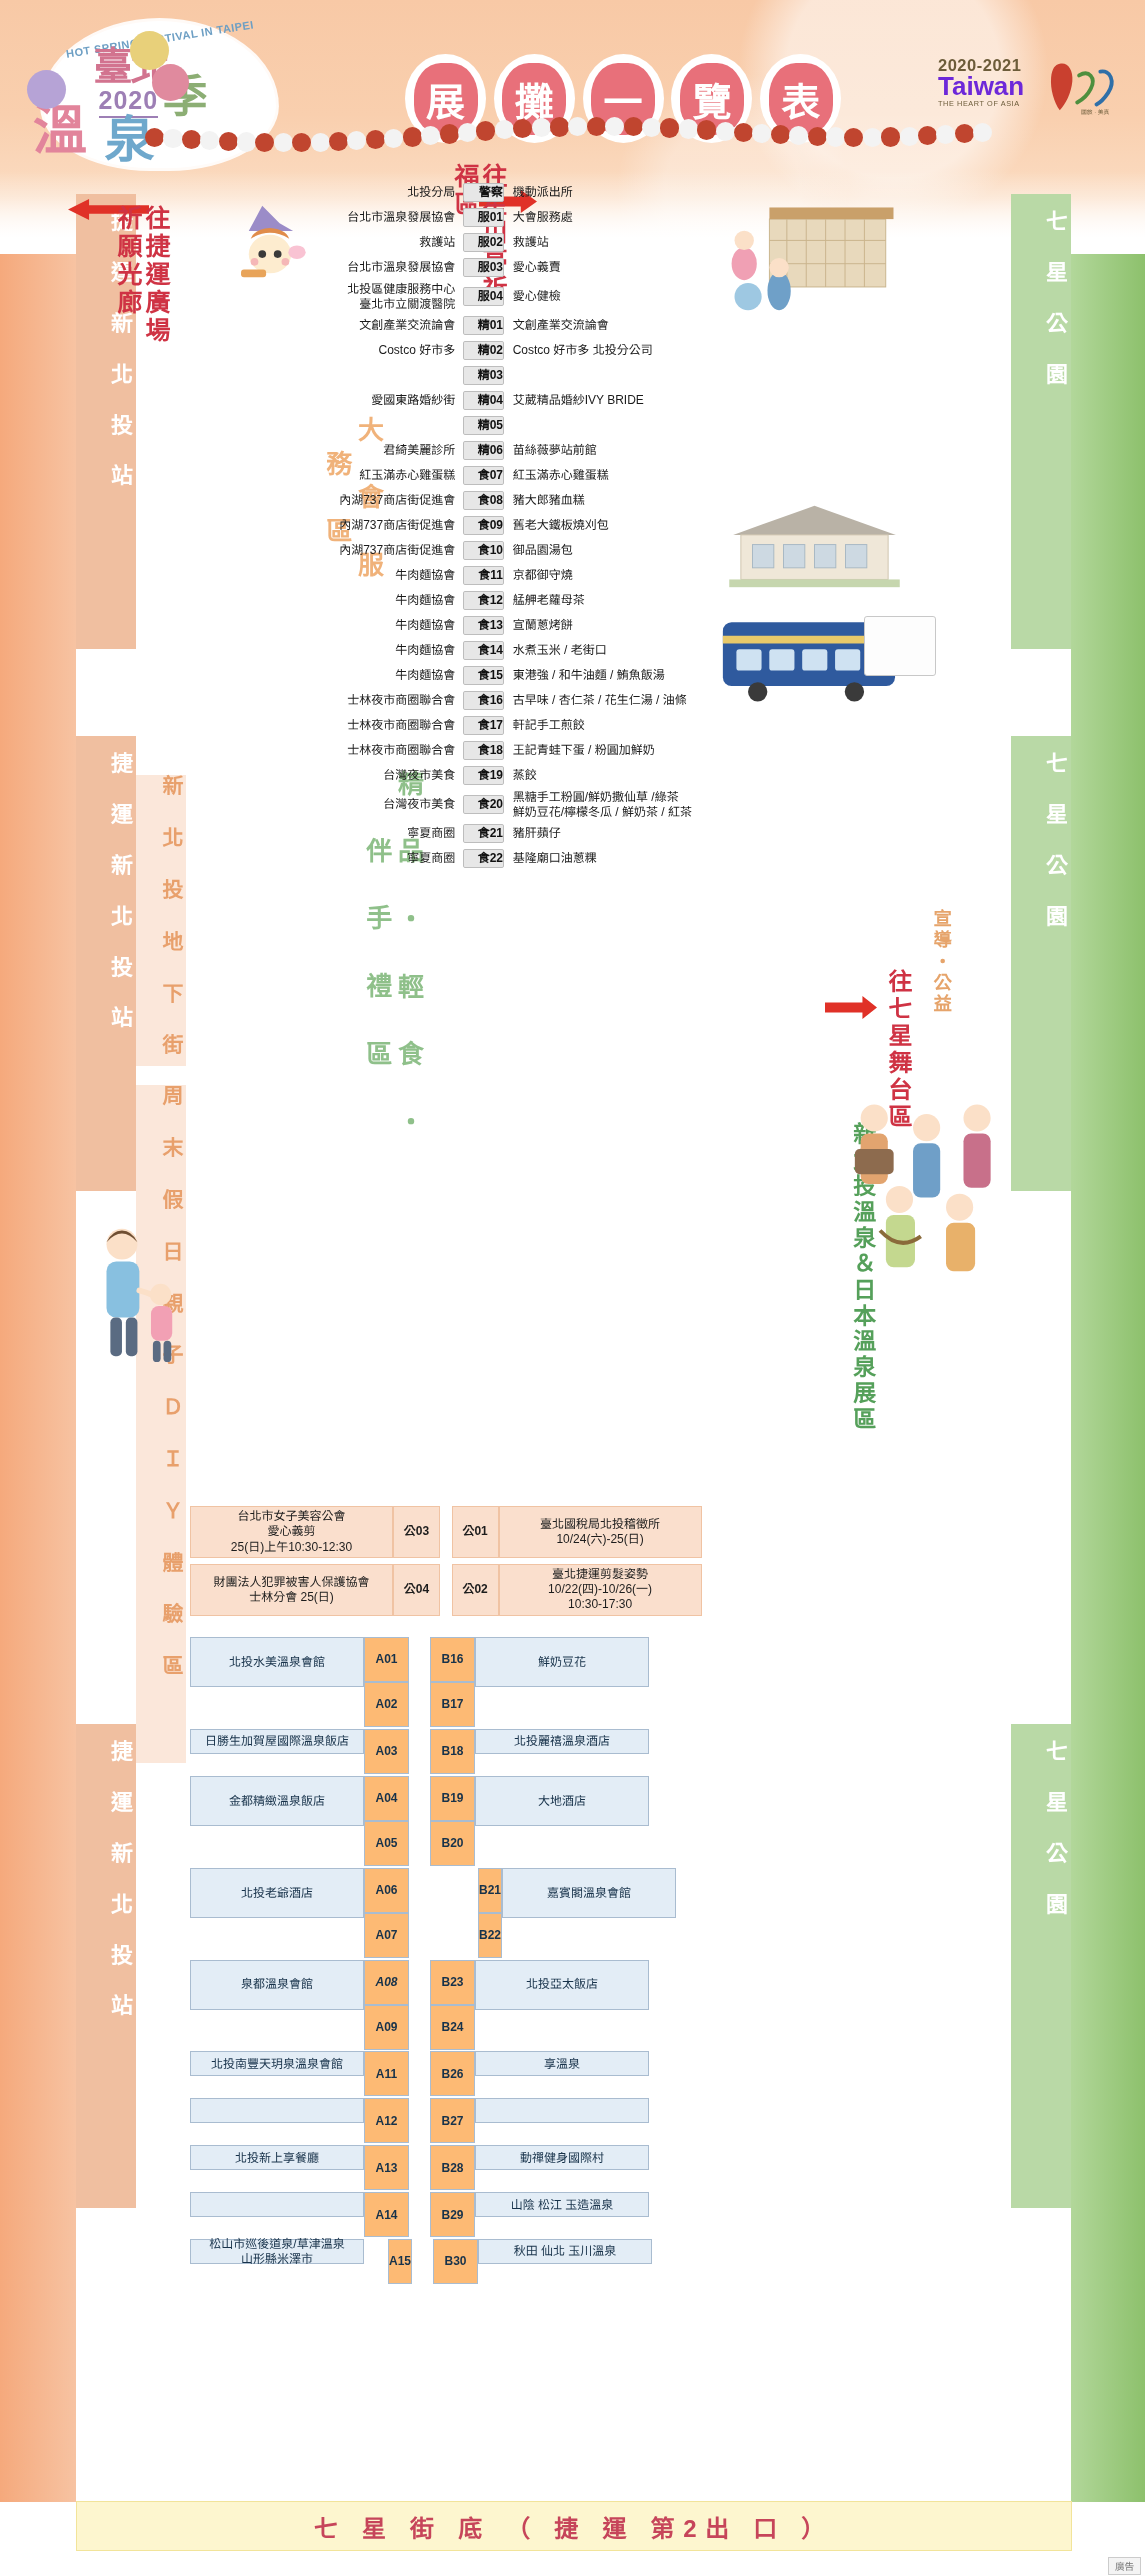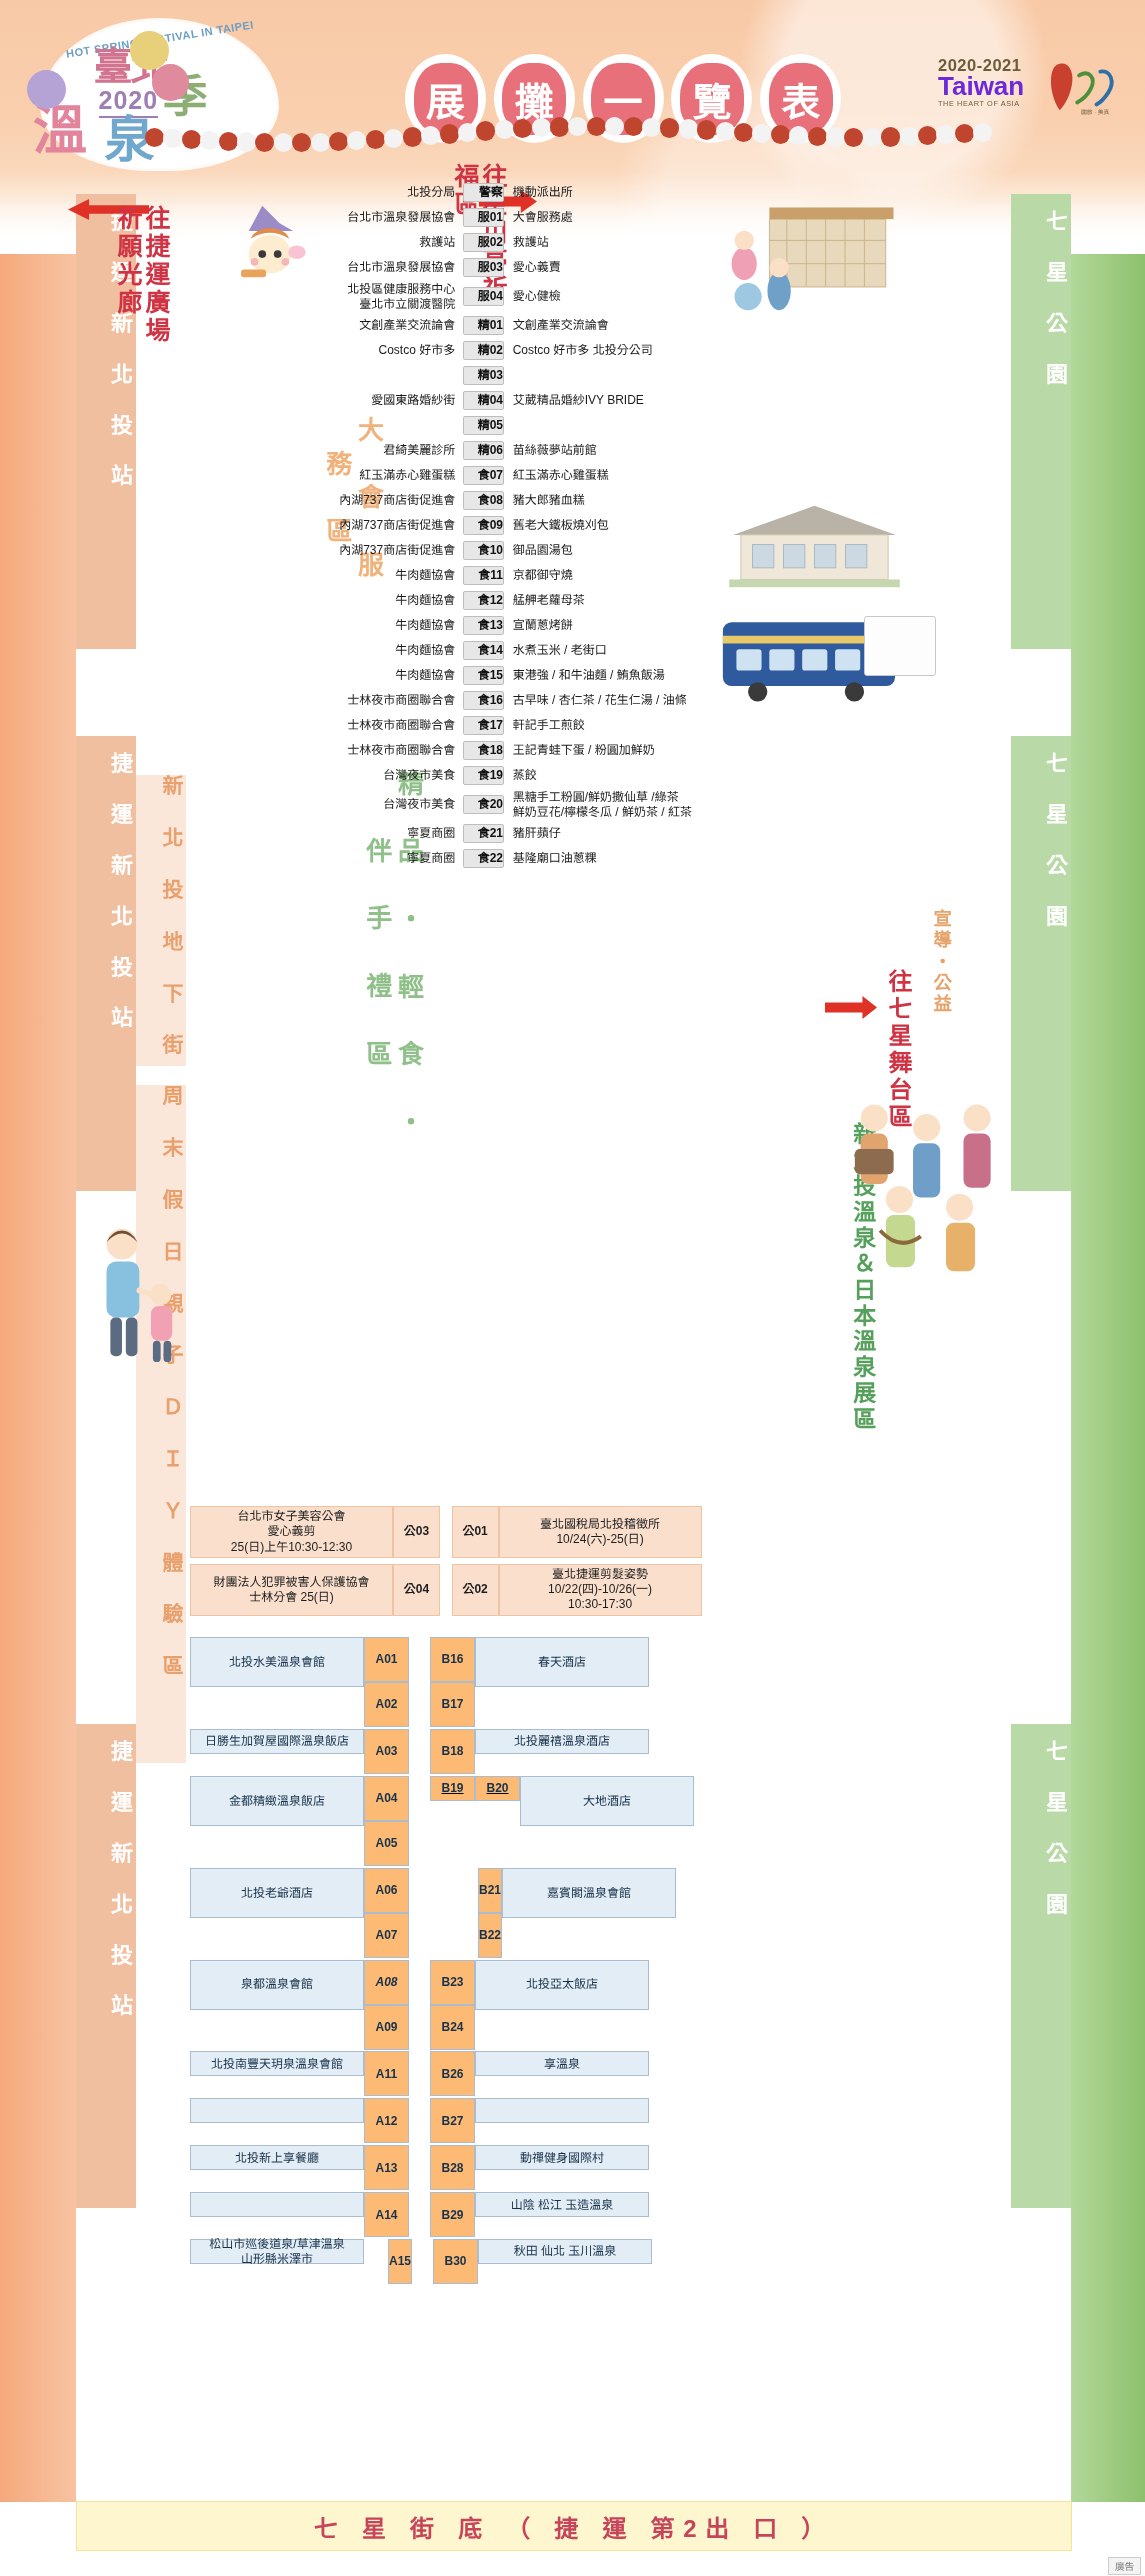--- a/index.html
+++ b/index.html
@@ -627,41 +627,41 @@
         <div class="gcell gname" style="height: 50px;">北投水美溫泉會館</div>
         <div style="flex: 0 0 45px; display: flex; flex-direction: column;">
           <div class="gcell gcode" style="height: 25px;">A01</div>
           <div class="gcell gcode" style="height: 25px;">A02</div>
         </div>
         <div class="gcell gmid" style="height: 50px;"></div>
         <div style="flex: 0 0 45px; display: flex; flex-direction: column;">
           <div class="gcell gcode" style="height: 25px;">B16</div>
           <div class="gcell gcode" style="height: 25px;">B17</div>
         </div>
-        <div class="gcell gname" style="height: 50px;">春天酒店</div>
+        <div class="gcell gname" style="height: 50px;">鮮奶豆花</div>
       </div>
       <div class="grow">
         <div class="gcell gname" style="height: 25px;">日勝生加賀屋國際溫泉飯店</div>
         <div style="flex: 0 0 45px; display: flex; flex-direction: column;">
           <div class="gcell gcode" style="height: 25px;">A03</div>
         </div>
         <div class="gcell gmid" style="height: 25px;"></div>
         <div style="flex: 0 0 45px; display: flex; flex-direction: column;">
           <div class="gcell gcode" style="height: 25px;">B18</div>
         </div>
         <div class="gcell gname" style="height: 25px;">北投麗禧溫泉酒店</div>
       </div>
       <div class="grow">
         <div class="gcell gname" style="height: 50px;">金都精緻溫泉飯店</div>
         <div style="flex: 0 0 45px; display: flex; flex-direction: column;">
           <div class="gcell gcode" style="height: 25px;">A04</div>
           <div class="gcell gcode" style="height: 25px;">A05</div>
         </div>
         <div class="gcell gmid" style="height: 50px;"></div>
-        <div style="flex: 0 0 45px; display: flex; flex-direction: row; text-decoration: underline;">
+        <div style="flex: 0 0 45px; display: flex; flex-direction: column;">
           <div class="gcell gcode" style="height: 25px;">B19</div>
           <div class="gcell gcode" style="height: 25px;">B20</div>
         </div>
         <div class="gcell gname" style="height: 50px;">大地酒店</div>
       </div>
       <div class="grow">
         <div class="gcell gname" style="height: 50px;">北投老爺酒店</div>
         <div style="flex: 0 0 45px; display: flex; flex-direction: column;">
           <div class="gcell gcode" style="height: 25px;">A06</div>
           <div class="gcell gcode" style="height: 25px;">A07</div>

